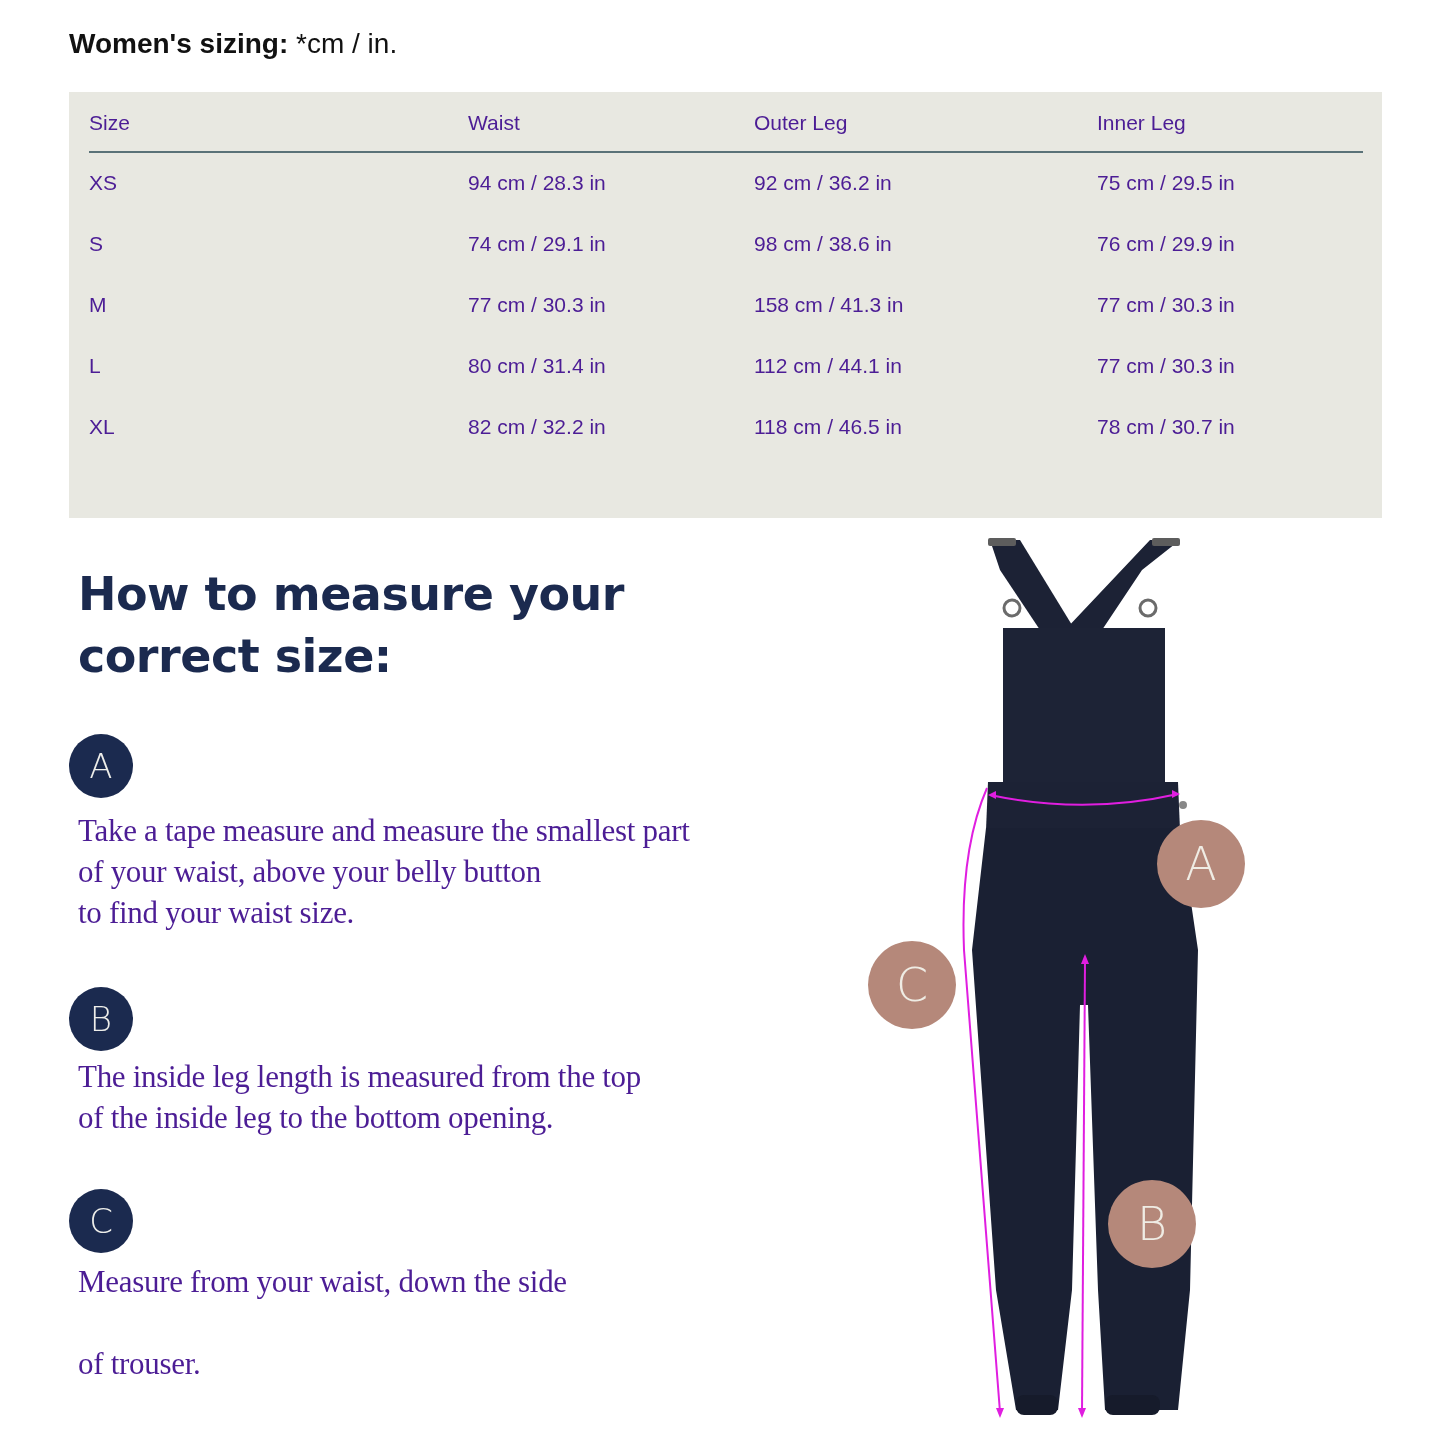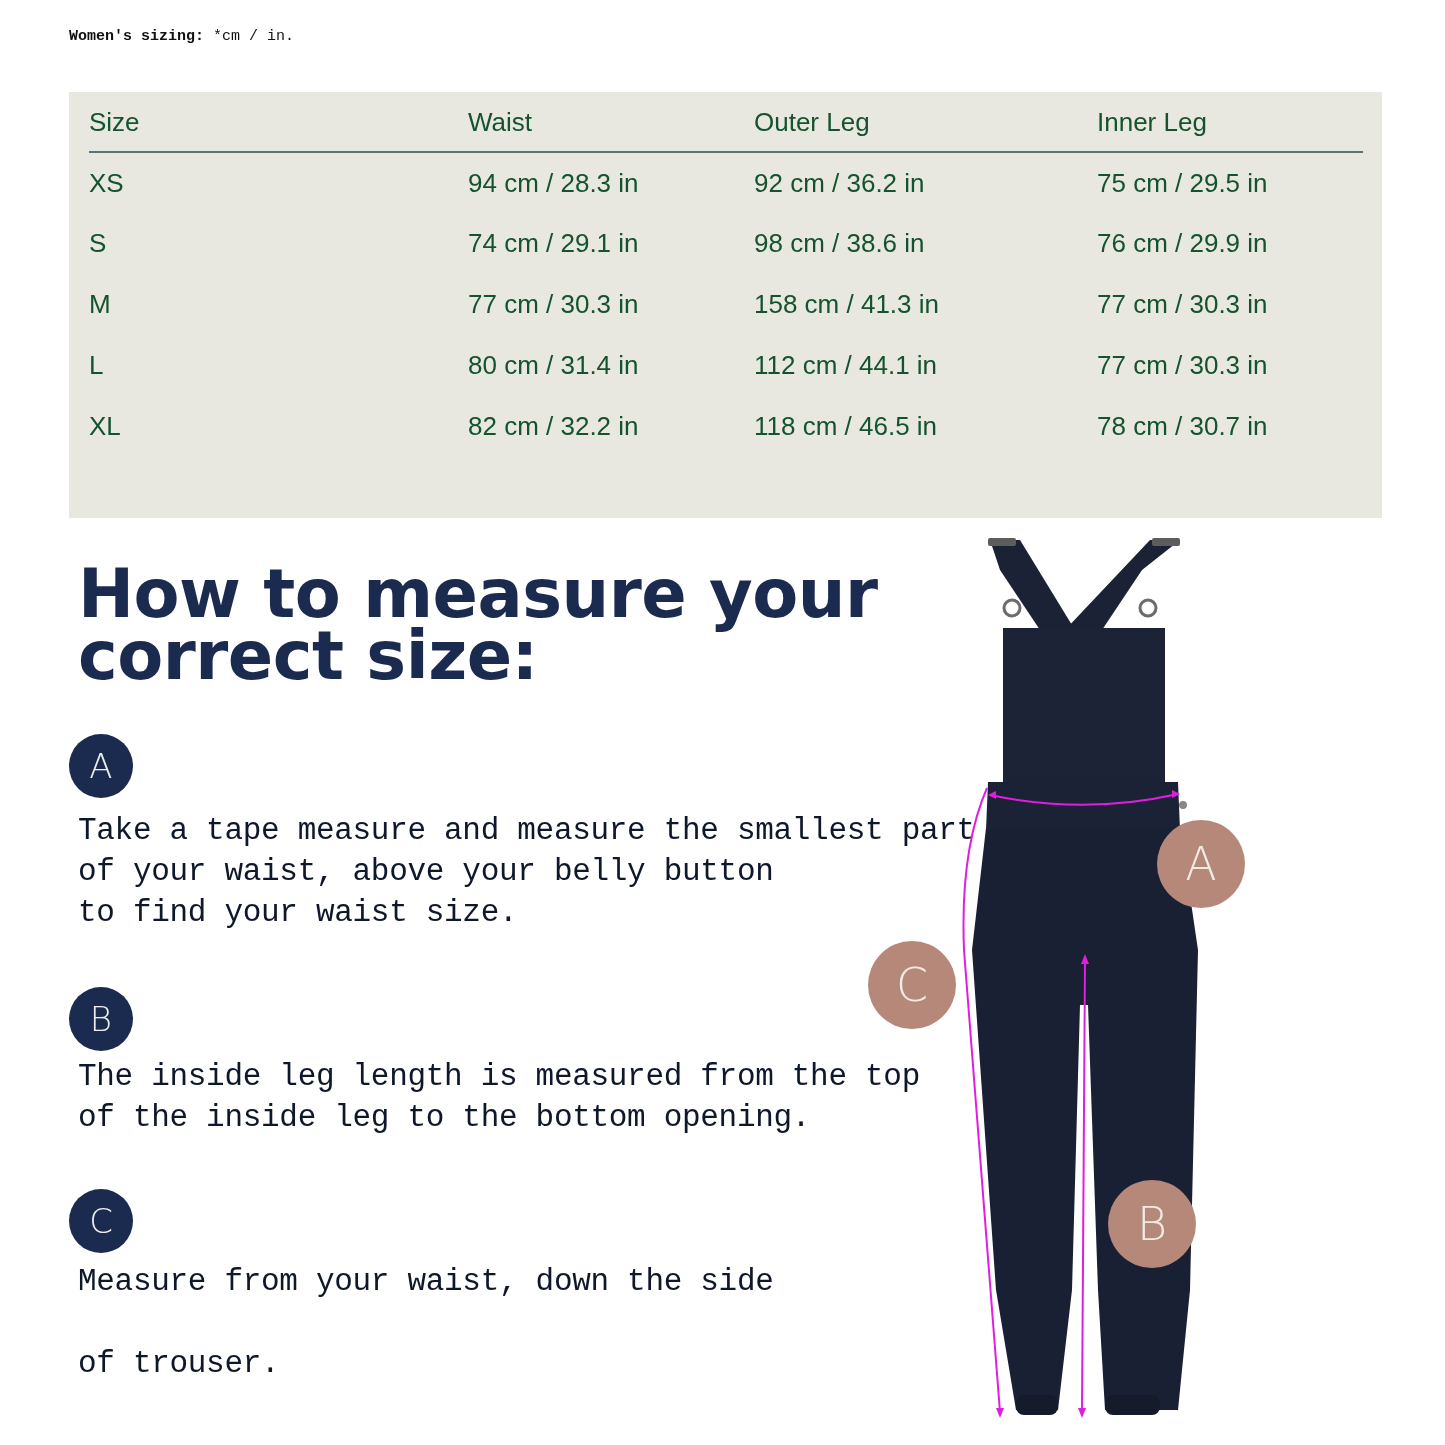--- a/index.html
+++ b/index.html
@@ -1,33 +1,33 @@
 <!DOCTYPE html>
 <html><head>
 <meta charset="utf-8">
 <style>
   * { box-sizing: border-box; margin: 0; padding: 0; }
   html, body { width: 1445px; height: 1445px; background: #ffffff; overflow: hidden; }
   body { position: relative; font-family: "Liberation Sans", sans-serif; color: #1b2a4f; }
 
-  .sizing-note { position: absolute; left: 69px; top: 28px; font-size: 15px; color: #111; font-family: Liberation Mono, monospace; }
+  .sizing-note { position: absolute; left: 69px; top: 28px; font-size: 28px; color: #111; }
   .sizing-note b { font-weight: 700; }
 
   .size-table-wrap { position: absolute; left: 69px; top: 92px; width: 1313px; height: 426px; background: #e8e8e1; }
-  .size-table { position: absolute; left: 20px; top: 0; width: 1274px; border-collapse: collapse; font-size: 26px; color: #14532d; }
+  .size-table { position: absolute; left: 20px; top: 0; width: 1274px; border-collapse: collapse; font-size: 21px; color: #4c1d95; }
   .size-table th { text-align: left; font-weight: 400; height: 60px; vertical-align: middle; border-bottom: 2px solid #5a7278; padding-top: 2px; }
   .size-table td { height: 61px; vertical-align: middle; margin-top: 20px; }
   .col-size { width: 379px; }
   .col-waist { width: 286px; }
   .col-outer { width: 343px; }
 
-  .heading { position: absolute; left: 78px; top: 563px; font-size: 67px; line-height: 62px; font-weight: 700; color: #1b2a4f; font-family: "DejaVu Sans", sans-serif; letter-spacing: -0.5px; }
+  .heading { position: absolute; left: 78px; top: 563px; font-size: 46px; line-height: 62px; font-weight: 700; color: #1b2a4f; font-family: "DejaVu Sans", sans-serif; letter-spacing: -0.5px; }
 
   .badge { position: absolute; width: 64px; height: 64px; border-radius: 50%; background: #1b2a4f; color: #eeeeea; font-size: 34px; display: flex; align-items: center; justify-content: center; font-family: "DejaVu Sans", sans-serif; font-weight: 300; }
-  .step-text { position: absolute; left: 78px; font-size: 31px; line-height: 41px; color: #0f172a; font-family: Liberation Mono, monospace; letter-spacing: -0.3px; }
+  .step-text { position: absolute; left: 78px; font-size: 31px; line-height: 41px; color: #4c1d95; font-family: Liberation Serif, serif; letter-spacing: -0.3px; }
 
   .illustration { position: absolute; left: 860px; top: 530px; width: 420px; height: 900px; }
   .tag { position: absolute; width: 88px; height: 88px; border-radius: 50%; background: #b5887a; color: #efece4; font-size: 46px; display: flex; align-items: center; justify-content: center; font-family: "DejaVu Sans", sans-serif; font-weight: 300; }
 </style>
 </head>
 <body>
 
 <div class="sizing-note">
   <b>Women's sizing:</b><span> *cm / in.</span>
 </div>

